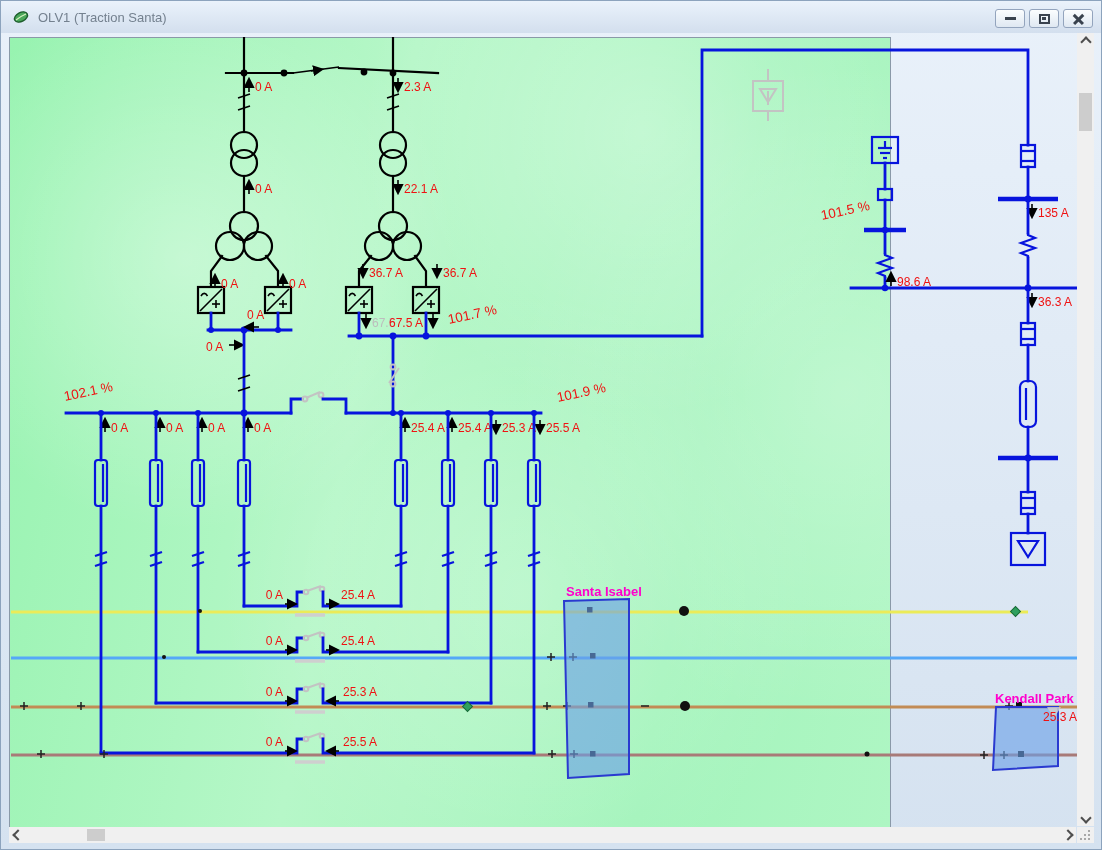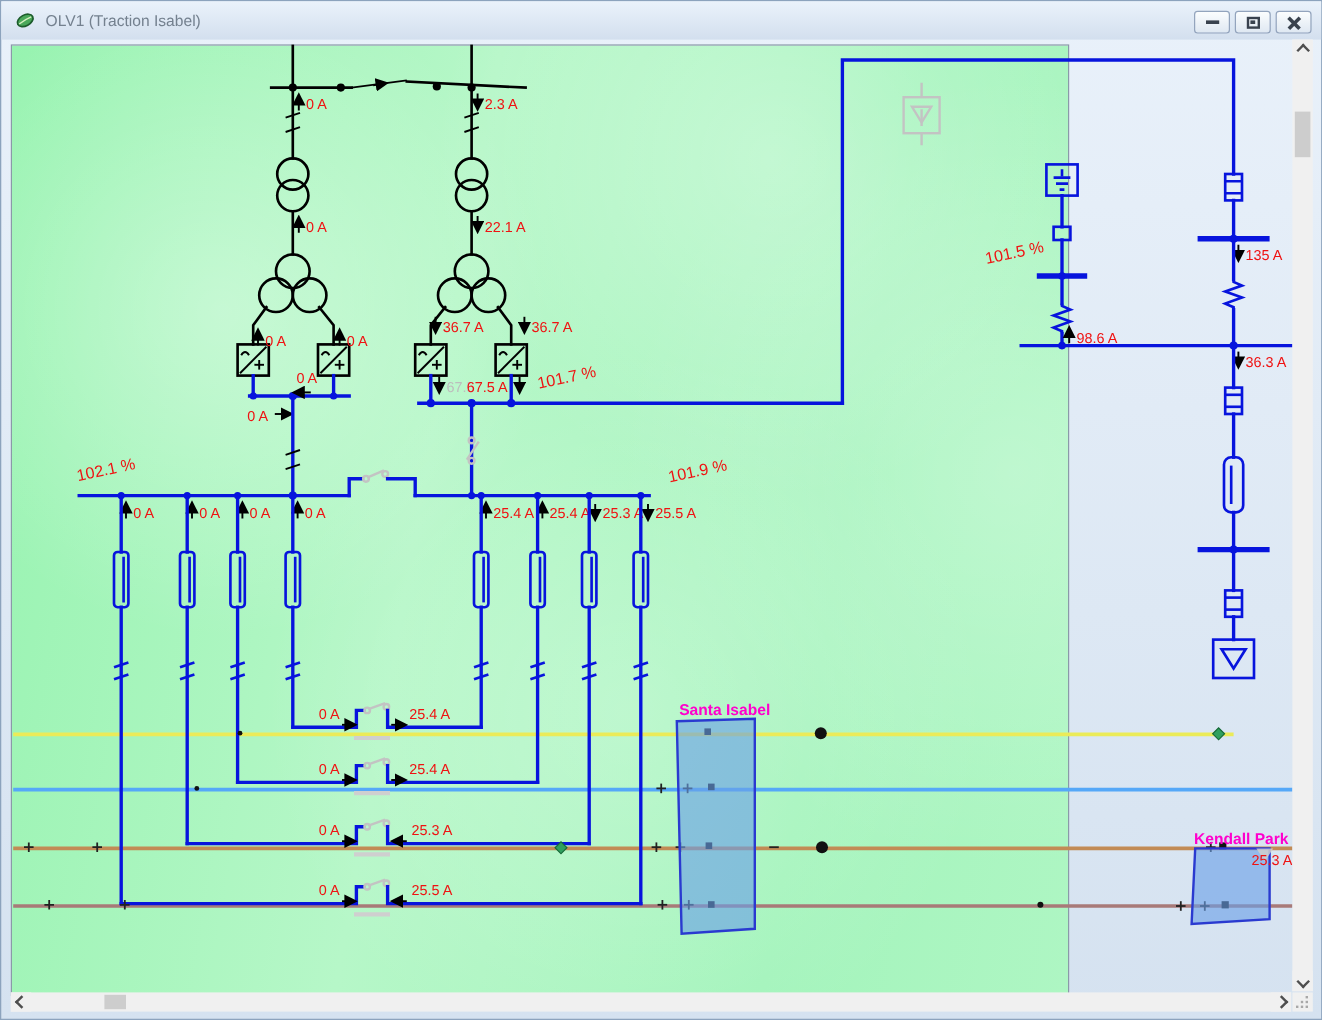--- a/index.html
+++ b/index.html
@@ -61,21 +61,21 @@
 
 <div class="window">
 
   <div class="titlebar">
     <span class="appicon">
       <svg width="18" height="16" viewBox="0 0 18 16">
         <ellipse cx="9" cy="8" rx="7" ry="4.5" fill="#4aa85a" stroke="#1d5c2c" stroke-width="1.4" transform="rotate(-28 9 8)"></ellipse>
         <path d="M4,11 Q9,7 14,5" stroke="#d8f0c0" stroke-width="1.2" fill="none"></path>
       </svg>
     </span>
-    <span class="title">OLV1 (Traction Isabel)</span>
+    <span class="title">OLV1 (Traction Santa)</span>
     <span class="controls">
       <button class="wbtn">
           <i class="g-min"></i>
         </button>
       <button class="wbtn">
           <i class="g-res">
             <i></i>
           </i>
         </button>
       <button class="wbtn">

